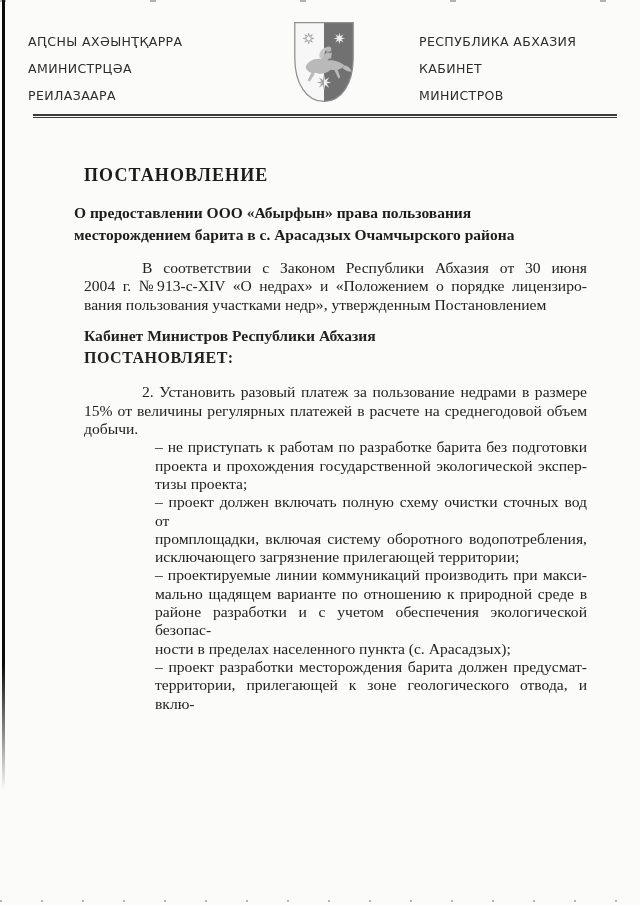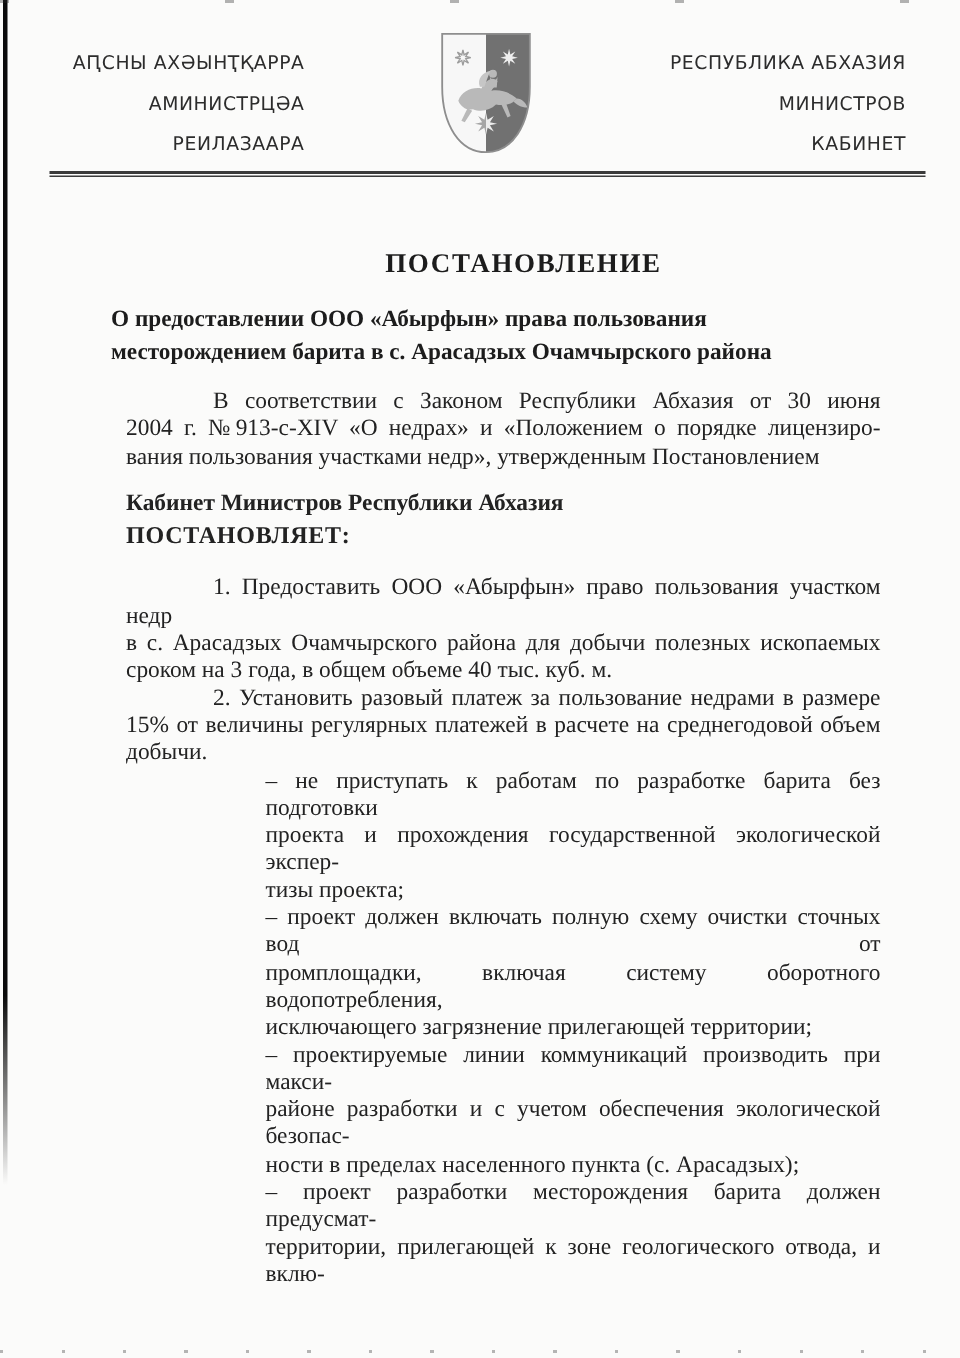--- a/index.html
+++ b/index.html
@@ -12,47 +12,47 @@
   .edge-line {
     position:absolute; left:2px; top:0; width:3px; height:790px;
     background:linear-gradient(#0a0a0a 0 84%, rgba(10,10,10,.45) 93%, rgba(10,10,10,0));
   }
   .top-noise { position:absolute; left:0; top:0; width:100%; height:2px;
     background:repeating-linear-gradient(90deg, rgba(40,40,40,.35) 0 6px, transparent 6px 150px); }
   .bottom-noise { position:absolute; left:0; bottom:3px; width:100%; height:2px;
     background:repeating-linear-gradient(90deg, rgba(110,110,110,.5) 0 2px, transparent 2px 41px); }
   
   .h-col {
-    position:absolute; top:28px; text-align:right;
+    position:absolute; top:28px; text-align:left;
     font-family:"DejaVu Sans","Liberation Sans",sans-serif;
     font-size:12.5px; line-height:27px; letter-spacing:.4px; color:#2c2c2c;
   }
   .h-left  { left:28px;  width:175px; }
   .h-right { left:419px; width:185px; }
   .emblem { position:absolute; left:293px; top:21px; width:62px; height:82px; }
   .rule {
     position:absolute; left:33px; top:114px; width:584px; height:1px;
     border-top:2px solid #3a3a3a; border-bottom:1px solid #3a3a3a;
   }
   
   .title {
-    position:absolute; left:84px; top:165px; width:530px; text-align:center;
+    position:absolute; left:84px; top:165px; width:530px; text-align:left;
     font-weight:bold; font-size:18px; letter-spacing:1.1px; color:#1c1c1c;
   }
   .subtitle {
     position:absolute; left:74px; top:202px; width:550px; 
     font-weight:bold; font-size:15.5px; line-height:22px; color:#1c1c1c;
   }
   
   .doc { position:absolute; left:84px; top:259px; width:503px;
          font-size:15.6px; line-height:18.3px; color:#222; }
   .tline { text-align:justify; text-align-last:justify; }
   [data-bind-lines] .tline:last-child { text-align-last:left; }
   .indent-first .tline:first-child { text-indent:58px; }
-  .bullets .tline { margin-left:93px; }
+  .bullets .tline { margin-left:71px; }
   .center-line { width:432px; text-align:left; font-weight:bold; }
   .center-cab { margin-top:13px; }
   .center-res { margin-top:4px; font-size:16px; letter-spacing:.5px; }
   .items-group { margin-top:16px; }
 </style>
 </head>
 <body>
 
 <div class="edge-line"></div>
 <div class="top-noise"></div>
@@ -100,22 +100,22 @@
       </g>
     <g clip-path="url(#clipR)">
         <use href="#star8" transform="translate(30,60) scale(1.2)" fill="#ededed"></use>
       </g>
     <use href="#shield" fill="none" stroke="#8e8e8e" stroke-width="1.2"></use>
   </svg>
 </div>
 
 <div class="h-col h-right" data-bind-lines="header.right_lines">
     <div class="cline">РЕСПУБЛИКА АБХАЗИЯ</div>
+    <div class="cline">КАБИНЕТ</div>
     <div class="cline">МИНИСТРОВ</div>
-    <div class="cline">КАБИНЕТ</div>
   </div>
 
 <div class="rule"></div>
 
 <div class="title" data-bind="title">ПОСТАНОВЛЕНИЕ</div>
 <div class="subtitle" data-bind-lines="subtitle_lines">
     <div class="cline">О предоставлении ООО «Абырфын» права пользования</div>
     <div class="cline">месторождением барита в с. Арасадзых Очамчырского района</div>
   </div>
 
@@ -123,44 +123,40 @@
   <div class="para indent-first" data-bind-lines="intro_lines">
       <div class="tline">В соответствии с Законом Республики Абхазия от 30 июня</div>
       <div class="tline">2004 г. №913-с-XIV «О недрах» и «Положением о порядке лицензиро-</div>
       <div class="tline">вания пользования участками недр», утвержденным Постановлением</div>
     </div>
 
   <div class="center-line center-cab" data-bind="cabinet_line">Кабинет Министров Республики Абхазия</div>
   <div class="center-line center-res" data-bind="resolves_line">ПОСТАНОВЛЯЕТ:</div>
 
   <div class="items-group">
-    <div class="para indent-first" data-bind-lines="items.0.lines">
-        <div class="tline">1. Предоставить ООО «Абырфын» право пользования участком недр</div>
-        <div class="tline">в с. Арасадзых Очамчырского района для добычи полезных ископаемых</div>
-        <div class="tline">сроком на 3 года, в общем объеме 40 тыс. куб. м.</div>
-      </div>
     <div class="para indent-first" data-bind-lines="items.1.lines">
         <div class="tline">2. Установить разовый платеж за пользование недрами в размере</div>
         <div class="tline">15% от величины регулярных платежей в расчете на среднегодовой объем</div>
         <div class="tline">добычи.</div>
       </div>
 
     <div class="bullets">
       <div class="para" data-bind-lines="bullets.0.lines">
           <div class="tline">– не приступать к работам по разработке барита без подготовки</div>
           <div class="tline">проекта и прохождения государственной экологической экспер-</div>
           <div class="tline">тизы проекта;</div>
         </div>
       <div class="para" data-bind-lines="bullets.1.lines">
           <div class="tline">– проект должен включать полную схему очистки сточных вод от</div>
           <div class="tline">промплощадки, включая систему оборотного водопотребления,</div>
           <div class="tline">исключающего загрязнение прилегающей территории;</div>
         </div>
       <div class="para" data-bind-lines="bullets.2.lines">
           <div class="tline">– проектируемые линии коммуникаций производить при макси-</div>
+          <div class="tline">мально щадящем варианте по отношению к природной среде в</div>
           <div class="tline">районе разработки и с учетом обеспечения экологической безопас-</div>
           <div class="tline">ности в пределах населенного пункта (с. Арасадзых);</div>
         </div>
       <div class="para" data-bind-lines="bullets.3.lines">
           <div class="tline">– проект разработки месторождения барита должен предусмат-</div>
           <div class="tline">территории, прилегающей к зоне геологического отвода, и вклю-</div>
         </div>
     </div>
   </div>
 </div>

